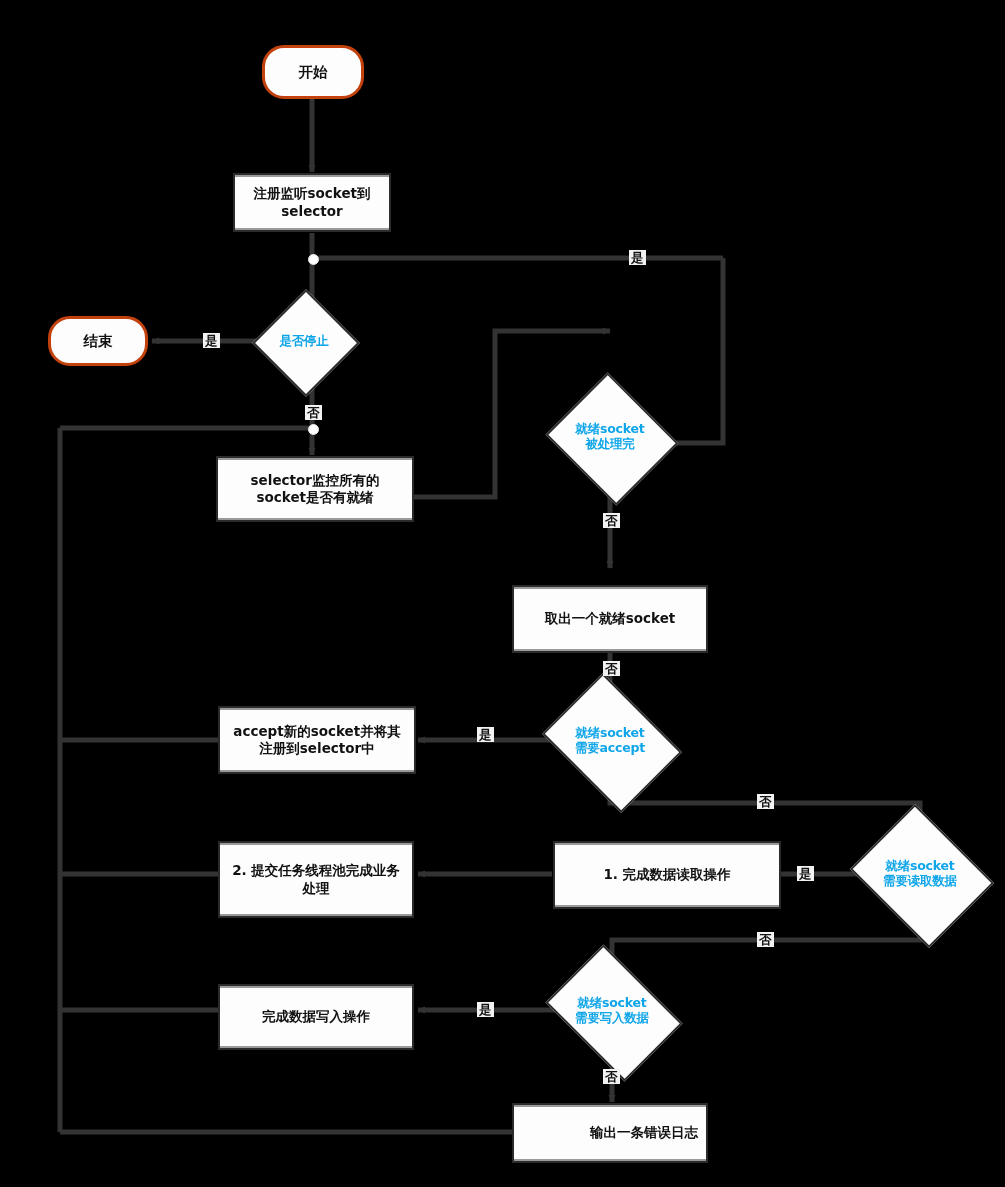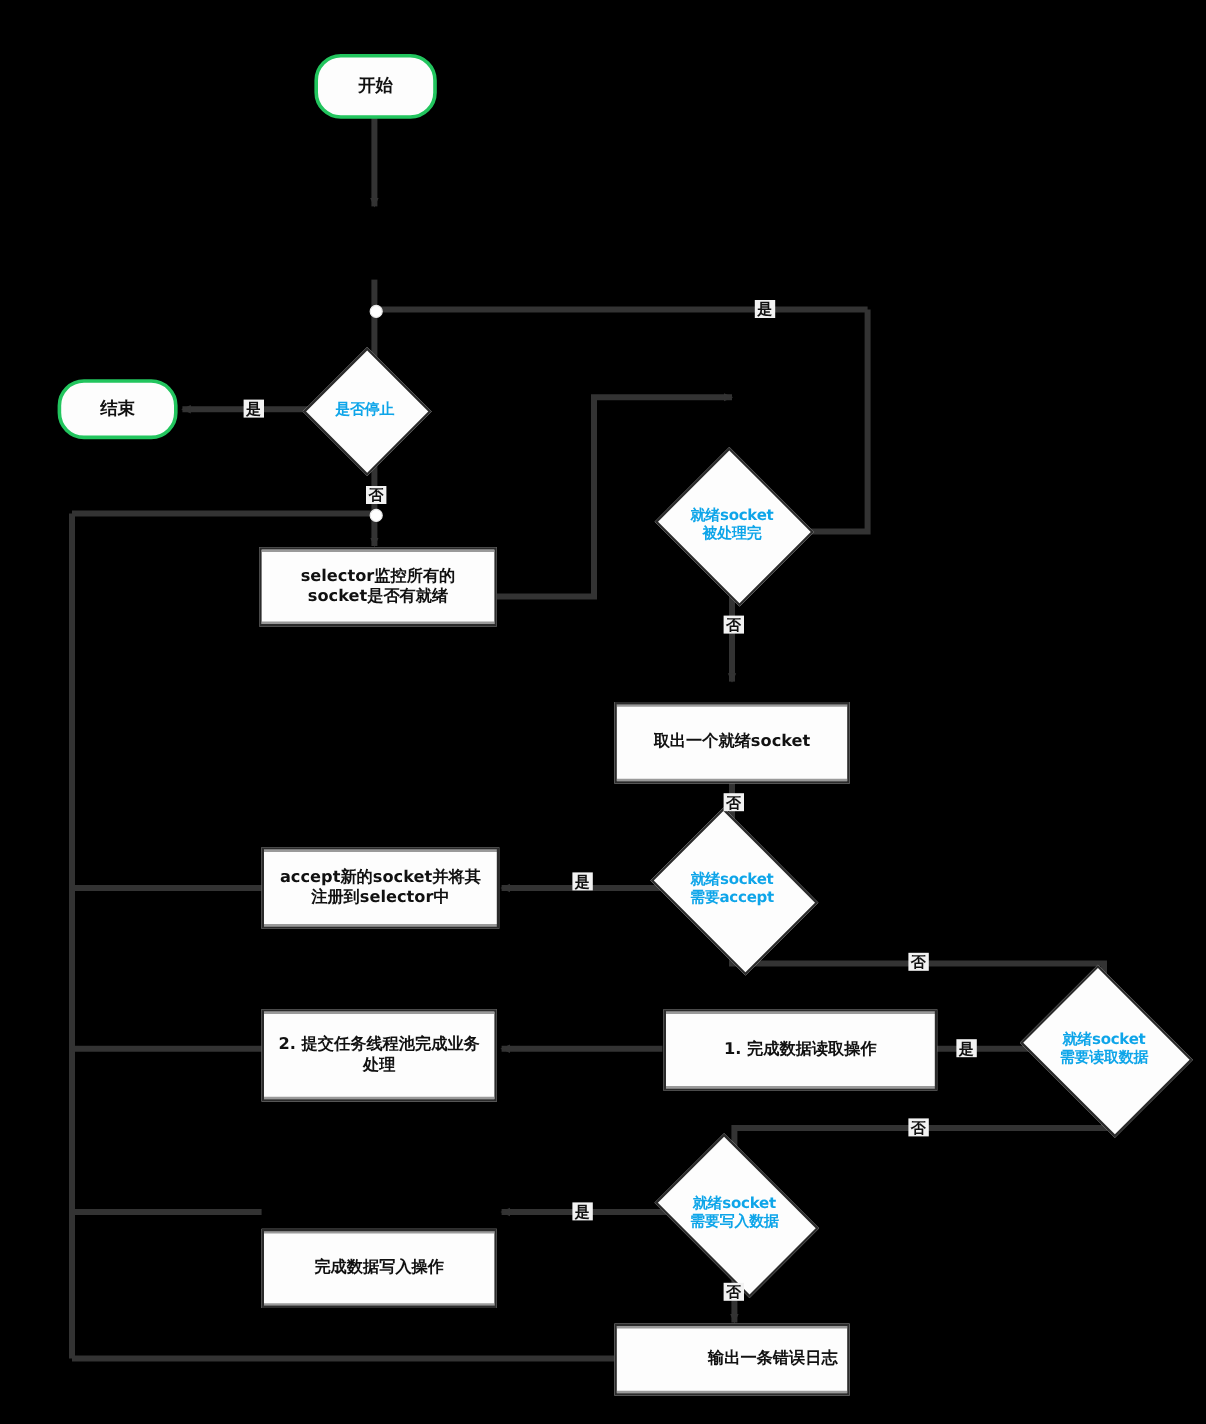--- a/index.html
+++ b/index.html
@@ -4,21 +4,21 @@
 <style>
   html,body{margin:0;padding:0;background:#000;}
   #stage{position:relative;width:1005px;height:1187px;background:#000;
          font-family:"DejaVu Sans","Liberation Sans",sans-serif;overflow:hidden;}
   svg.edges{position:absolute;left:0;top:0;width:1005px;height:1187px;}
 
   .node{position:absolute;box-sizing:border-box;display:flex;align-items:center;
         justify-content:center;text-align:center;background:#fdfdfd;color:#111;
         font-weight:700;line-height:1.28;}
   .proc{border:2px solid #2b2b2b;box-shadow:0 -3px 0 -1px #9a9a9a inset,0 3px 0 -1px #9a9a9a inset;}
-  .term{border:3px solid #22c55e;border-radius:22px;font-family:Liberation Serif, serif;}
+  .term{border:3px solid #c2410c;border-radius:22px;font-family:Liberation Serif, serif;}
   .diamond{background:transparent;border:none;}
   .diamond .dshape{position:absolute;left:0;top:0;width:100%;height:100%;
         background:#fdfdfd;border:2px solid #2b2b2b;
         transform:rotate(45deg);}
   .diamond .dlabel{position:relative;z-index:3;font-size:12.5px;font-weight:700;
         color:#0ea5e9;line-height:1.18;letter-spacing:-.2px;white-space:nowrap;}
 
   .elabel{position:absolute;background:#f2f2f2;color:#111;font-size:12.5px;
           font-weight:700;padding:1px 2px;line-height:1.05;z-index:6;}
   .jdot{position:absolute;width:9px;height:9px;border-radius:50%;background:#fff;
@@ -82,20 +82,23 @@
       <path d="M612,1048 L612,1102" marker-end="url(#ah)"></path>
 
       <path d="M512,1132 L60,1132"></path>
     </g>
   </svg>
 
   <div class="node term t15" style="left:262px;top:45px;width:102px;height:54px;">
     <span>开始</span>
   </div>
 
+  <div class="node proc t14" style="left:233px;top:173px;width:158px;height:59px;padding:0 8px;">
+    <span>注册监听socket到selector</span>
+  </div>
 
   <div class="node diamond" style="left:268px;top:305px;width:72px;height:72px;">
     <span class="dshape"></span>
     <span class="dlabel"><span>是否停止</span></span>
   </div>
 
   <div class="node term t15" style="left:48px;top:316px;width:100px;height:50px;">
     <span>结束</span>
   </div>
 
@@ -140,21 +143,21 @@
     <span>2. 提交任务线程池完成业务处理</span>
   </div>
 
   <div class="node diamond" style="left:558px;top:972px;width:108px;height:78px;">
     <span class="dshape"></span>
     <span class="dlabel">
       <span>就绪socket</span><br><span>需要写入数据</span>
     </span>
   </div>
 
-  <div class="node proc t14" style="left:218px;top:1024px;width:196px;height:66px;padding:0 8px;">
+  <div class="node proc t14" style="left:218px;top:984px;width:196px;height:66px;padding:0 8px;">
     <span>完成数据写入操作</span>
   </div>
 
   <div class="node proc t14" style="left:512px;top:1103px;width:196px;height:60px;padding:0 8px;justify-content:flex-end;">
     <span>输出一条错误日志</span>
   </div>
 
   <div class="elabel" style="left:629px;top:250px;">是</div>
   <div class="elabel" style="left:203px;top:333px;">是</div>
   <div class="elabel" style="left:305px;top:405px;">否</div>

